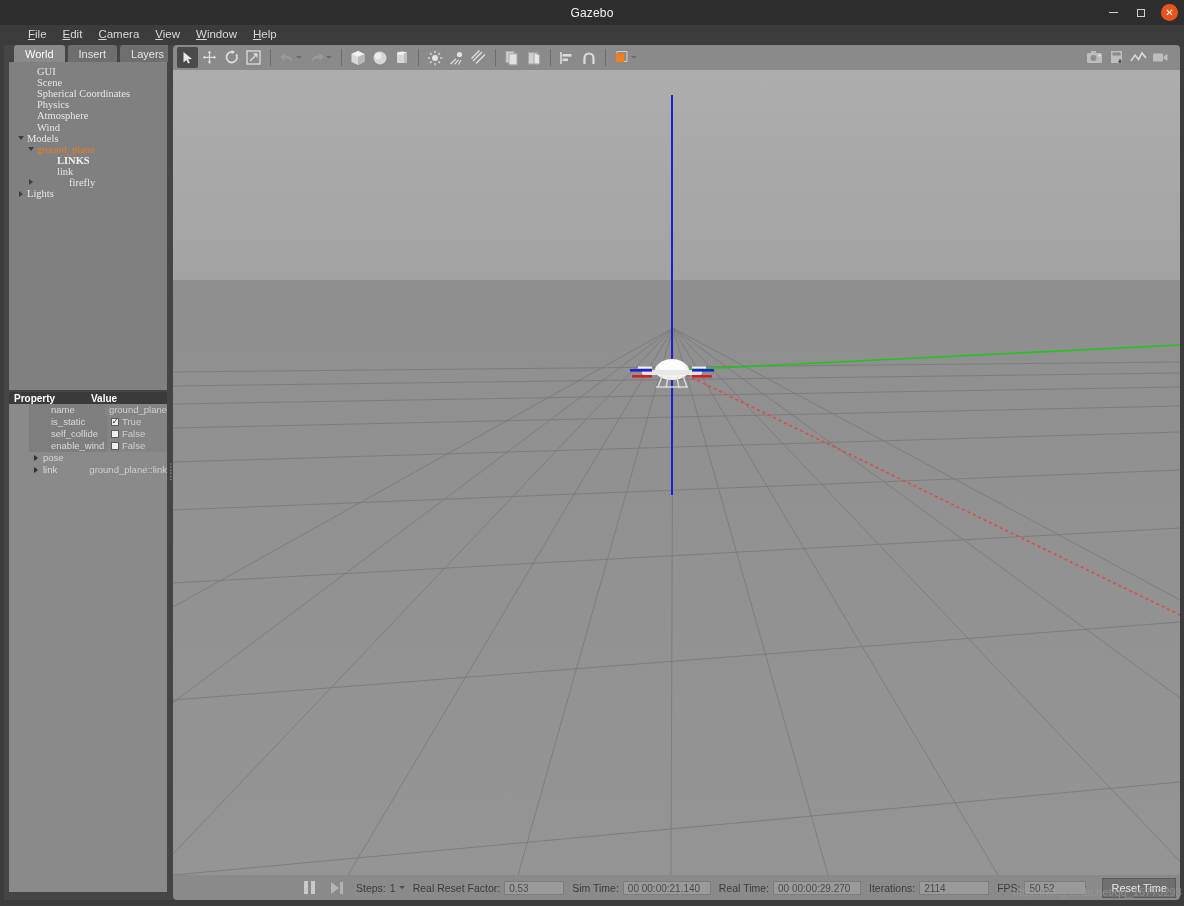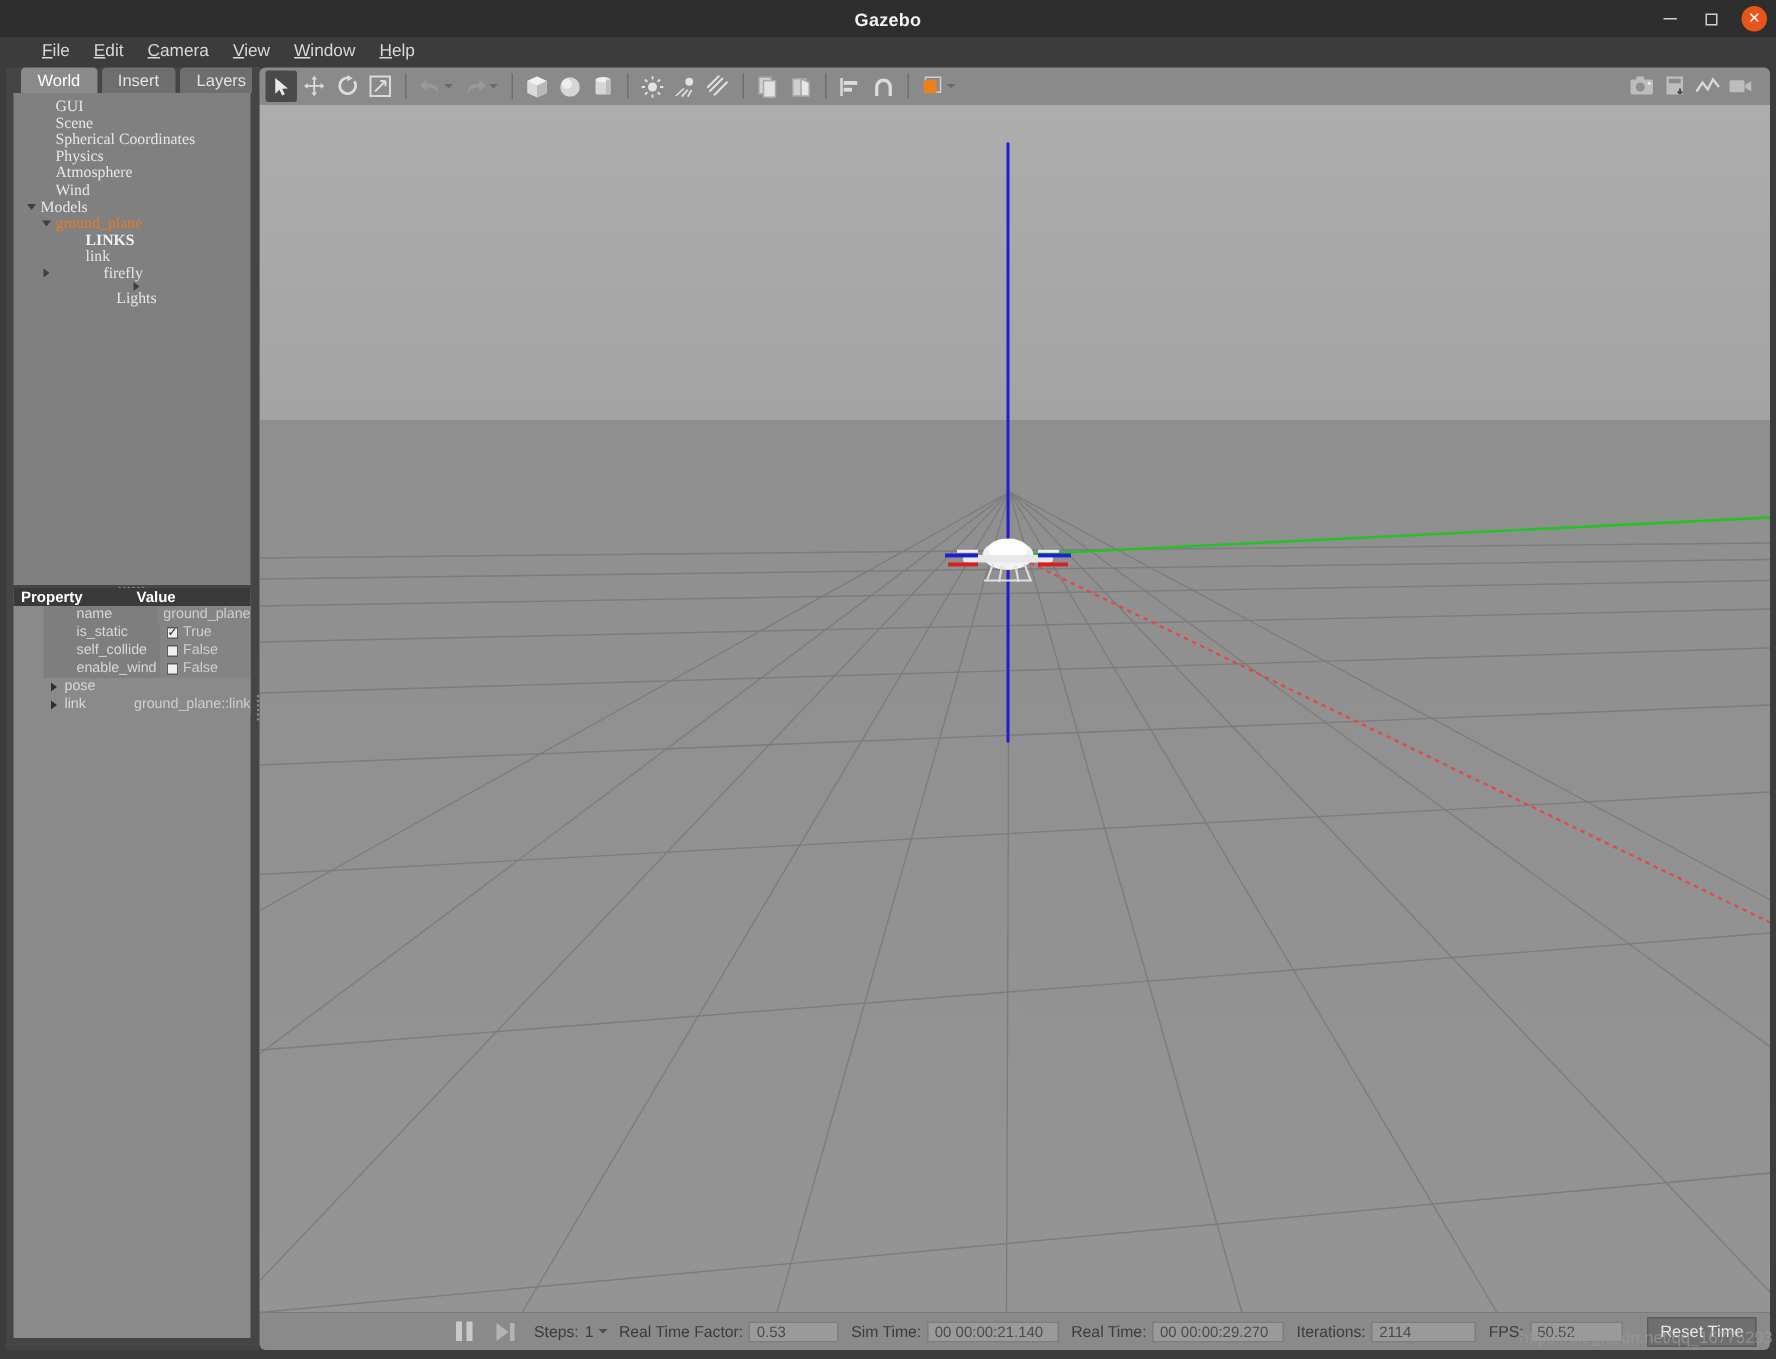--- a/index.html
+++ b/index.html
@@ -11,21 +11,21 @@
   }
   #app { position: relative; width: 1184px; height: 906px; }
 
   
   .titlebar {
     position: absolute; left: 0; top: 0; width: 1184px; height: 25px;
     background: #2e2e2e;
     display: flex; align-items: center; justify-content: center;
   }
   .titlebar-title {
-    color: #f2f2f2; font-size: 12px; letter-spacing: .2px; font-weight: bold;
+    color: #f2f2f2; font-size: 12px; letter-spacing: .2px;
   }
   .win-controls {
     position: absolute; right: 6px; top: 0; height: 25px;
     display: flex; align-items: center; gap: 12px;
   }
   .win-btn {
     width: 16px; height: 16px; display: flex; align-items: center; justify-content: center;
     color: #cfcfcf; font-size: 11px; line-height: 1;
   }
   .win-btn.close {
@@ -241,21 +241,21 @@
           <div class="tree-row" style="padding-left: 36px;">
             <span class="tw"></span>
             <span class="tree-label">link</span>
           </div>
           <div class="tree-row" style="padding-left: 16px; gap: 32px;">
             <span class="tw">
               <span class="arrow-r"></span>
             </span>
             <span class="tree-label">firefly</span>
           </div>
-          <div class="tree-row" style="padding-left: 6px; flex-direction: column;">
+          <div class="tree-row" style="padding-left: 6px;">
             <span class="tw">
               <span class="arrow-r"></span>
             </span>
             <span class="tree-label">Lights</span>
           </div>
         </div>
     </div>
 
     <div class="splitter-h">
       <span class="dots">••••••</span>
@@ -567,21 +567,21 @@
       </div>
       <div class="sb-btn" style="margin-left:6px">
         <span class="step-ic">
             <span class="tri"></span>
             <span class="bar2"></span>
           </span>
       </div>
       <span class="sb-label">Steps:</span>
       <span class="sb-value-plain">1</span>
       <span class="caret-s"></span>
-      <span class="sb-label">Real Time Factor:</span>
+      <span class="sb-label">Real Reset Factor:</span>
       <span class="sb-field" style="width:60px">0.53</span>
       <span class="sb-label">Sim Time:</span>
       <span class="sb-field" style="width:88px">00 00:00:21.140</span>
       <span class="sb-label">Real Time:</span>
       <span class="sb-field" style="width:88px">00 00:00:29.270</span>
       <span class="sb-label">Iterations:</span>
       <span class="sb-field" style="width:70px">2114</span>
       <span class="sb-label">FPS:</span>
       <span class="sb-field" style="width:62px">50.52</span>
       <span class="reset-btn">Reset Time</span>

